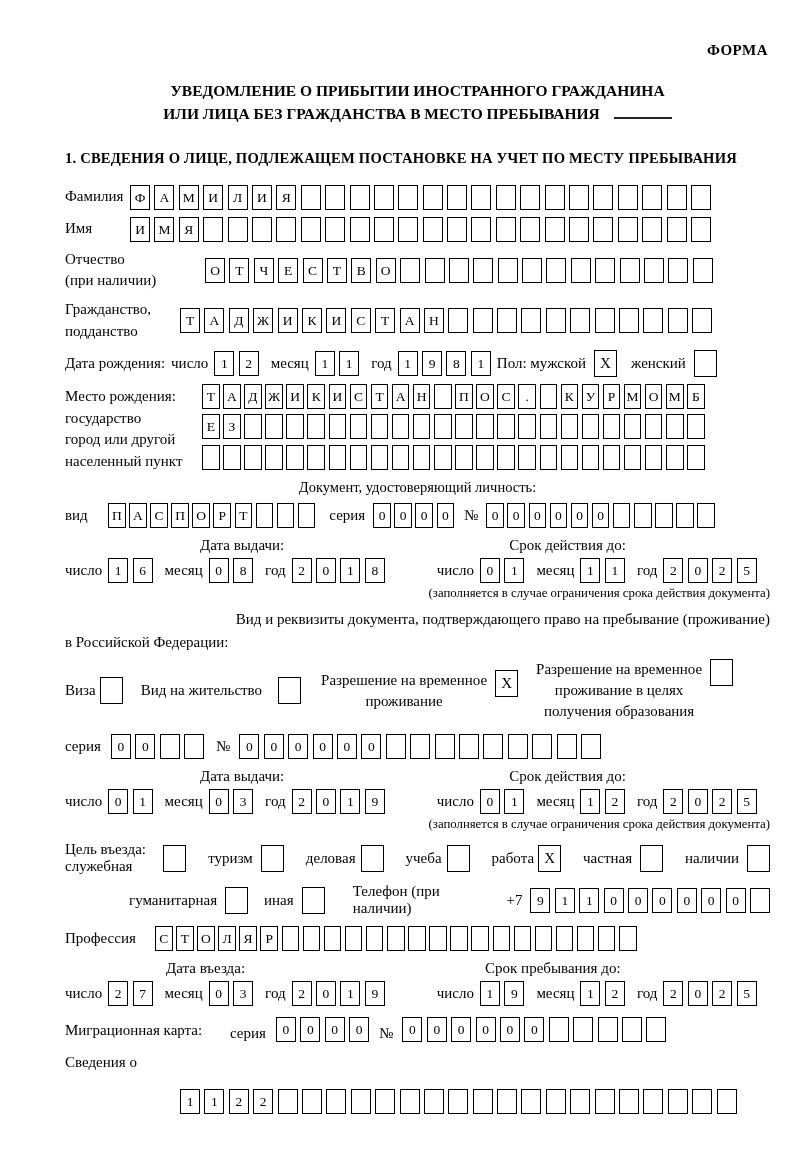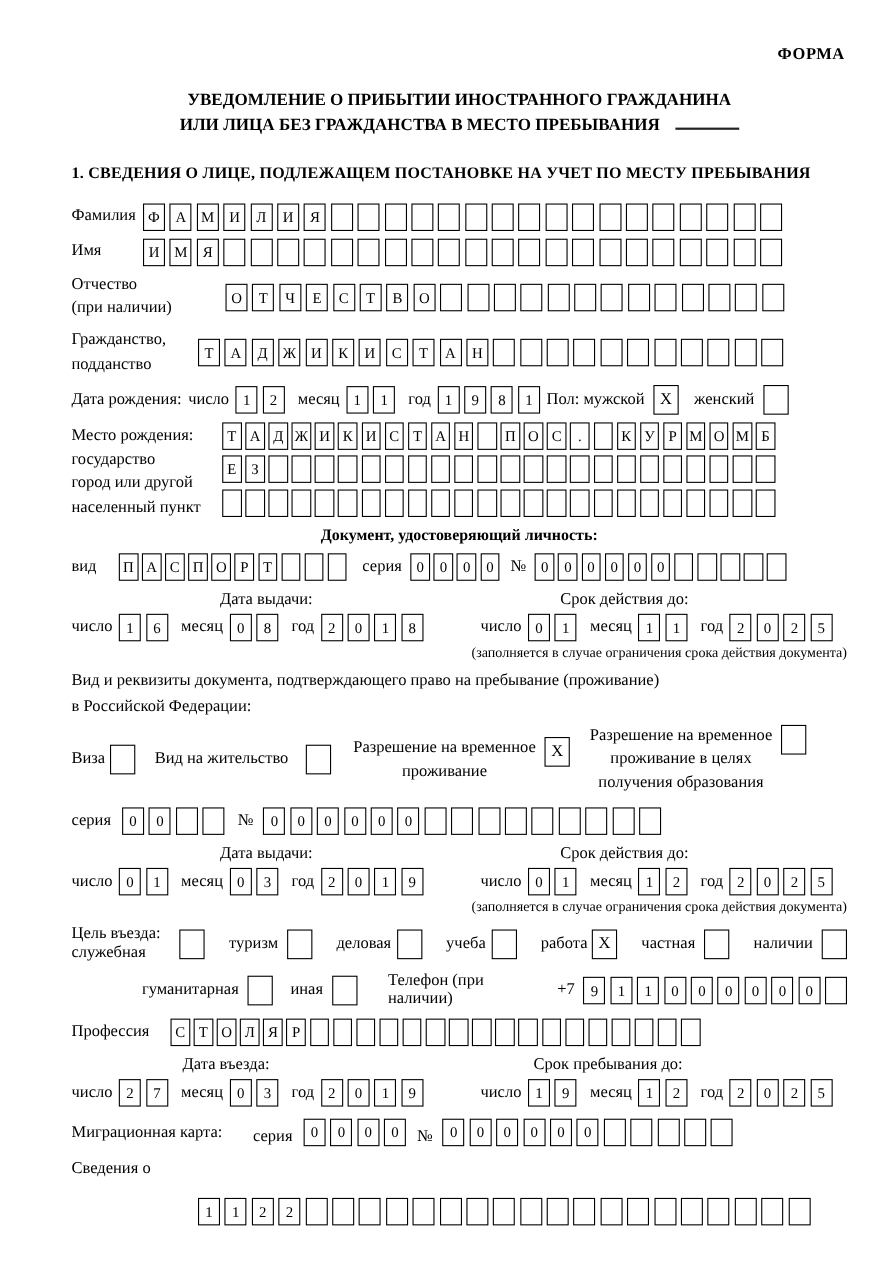--- a/index.html
+++ b/index.html
@@ -30,24 +30,24 @@
 
   .chk{flex:none;display:inline-block;width:21px;height:25px;border:1.6px solid #000;
        text-align:center;line-height:25px;font-size:15px;}
 
   
   .dgrp{display:inline-flex;align-items:center;}
   .dgrp .dl{margin-right:6px;}
   .dgrp .cells{margin-right:12px;}
   .dgrp .cells:last-child{margin-right:0;}
 
-  .center-bold{font-weight:bold;text-align:center;margin-top:10px;font-size:14.5px;}
+  .center-bold{font-weight:normal;text-align:center;margin-top:10px;font-size:14.5px;}
   .twocol{display:flex;margin-top:9px;}
   .cap-right{text-align:right;font-size:12.8px;margin-top:3px;}
-  .mt10{margin-top:10px;} .mt18{margin-top:18px;}
+  .mt10{margin-top:10px;text-align:right;} .mt18{margin-top:18px;}
   .pair{display:inline-flex;align-items:center;}
   .pair .chk{margin-left:8px;}
   .colcell{display:inline-flex;flex-direction:column;text-align:center;line-height:1.4;}
 </style>
 </head>
 <body>
 
 <div class="page">
 
   <div class="forma">ФОРМА</div>

